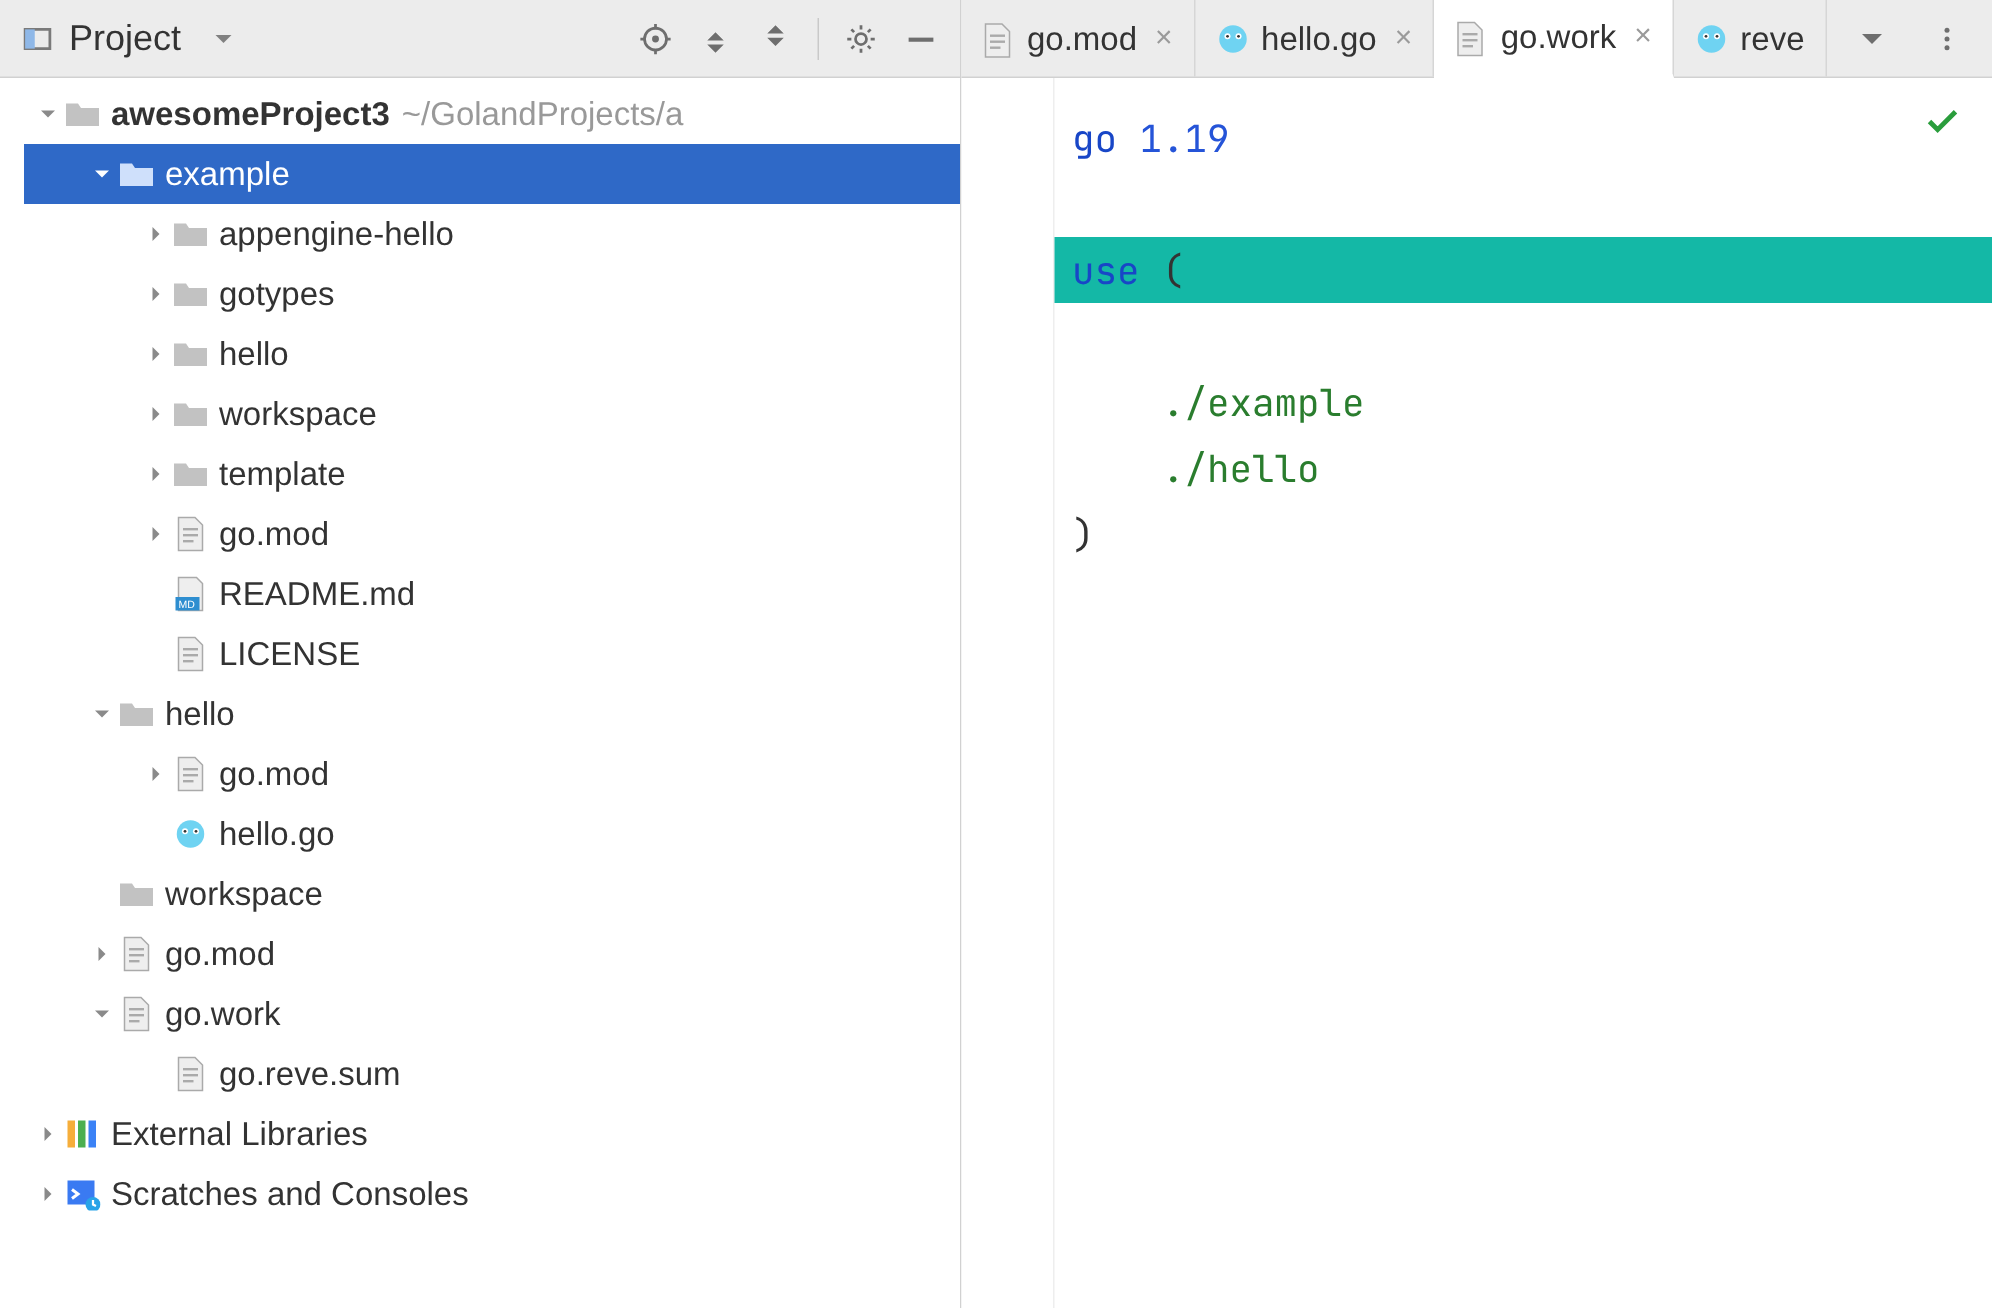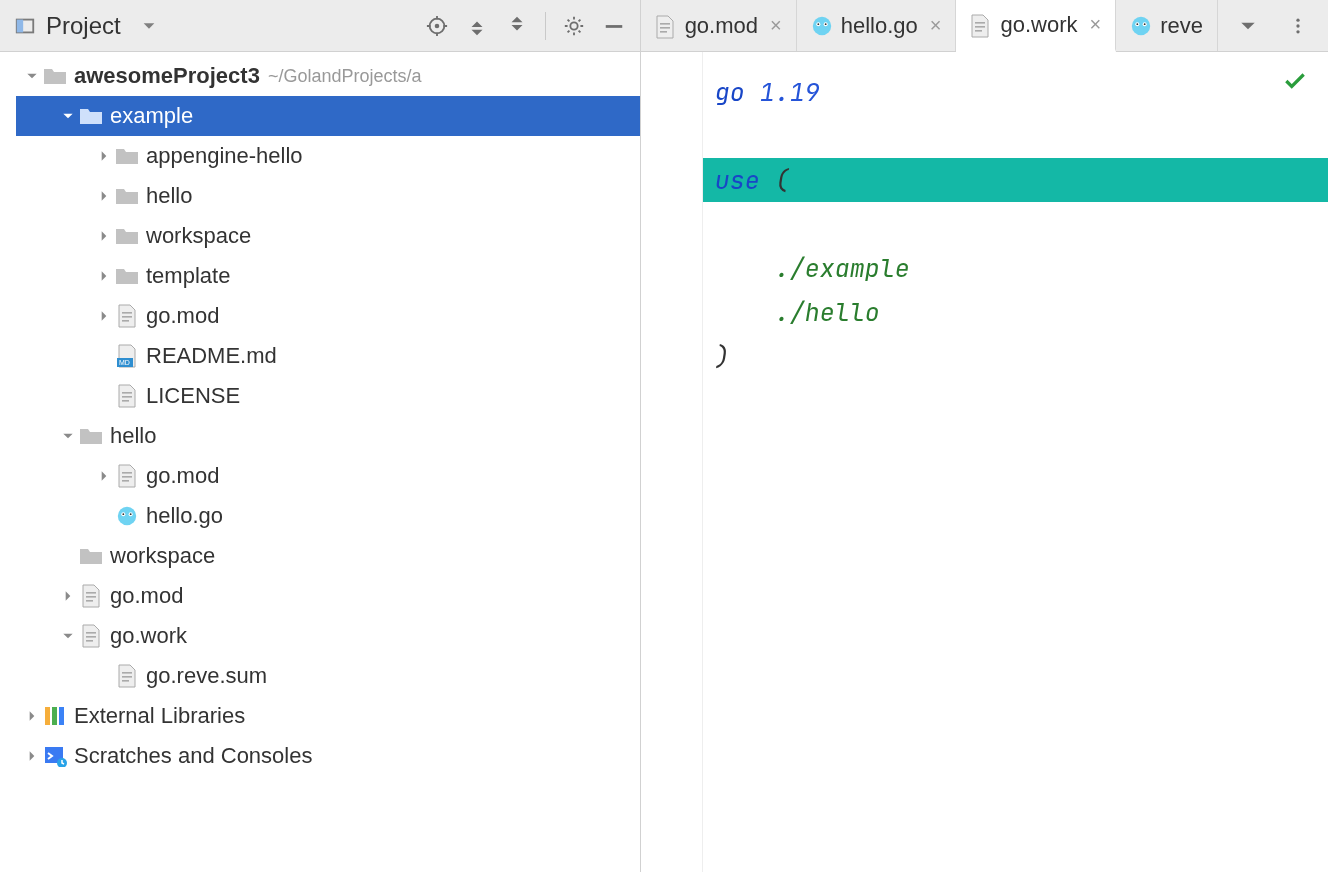--- a/index.html
+++ b/index.html
@@ -20,41 +20,41 @@
 
 .tree { flex:1; overflow:auto; padding-top:4px;padding-left:16px;}
 .row { display:flex; align-items:center; height:40px; white-space:nowrap; }
 .row.selected { background:#2f69c7; color:#fff;}
 .row.selected .folder { fill:#cfe0fb;}
 .row .arrow { width:20px; display:inline-flex; justify-content:center; color:#8a8a8a;}
 .row.selected .arrow { color:#fff;}
 .row .ic { width:26px; display:inline-flex; justify-content:center; margin-right:6px;}
 .lbl { font-size:22px;}
 .lbl.bold { font-weight:700;}
-.lbl.dim { color:#999; margin-left:8px; font-size:18px;text-align:right;}
+.lbl.dim { color:#999; margin-left:8px; font-size:22px;text-align:right;}
 .indent { display:inline-block;}
 
 
 .folder { fill:#c2c2c2;}
 .gopher { fill:#6fd3f2;}
 .md-badge { fill:#2e8ed0;}
 .extlib rect{fill:#f6ae3b;} .extlib .b{fill:#4caf50;} .extlib .c{fill:#3b82f6;}
 
 
 .editor { flex:1; display:flex; flex-direction:column;}
 .tabbar { height:52px; background:#ececec; border-bottom:1px solid #d1d1d1; display:flex; align-items:stretch;}
 .tab { display:flex; align-items:center; gap:8px; padding:0 14px; border-right:1px solid #d6d6d6;}
 .tab.active { background:#fff; border-bottom:3px solid #fff; margin-bottom:-1px;}
 .tab .tab-label{ font-size:22px;}
 .tab .close{ color:#9a9a9a; font-size:20px; margin-left:4px;}
 .tabbar .tail { margin-left:auto; display:flex; align-items:center; gap:14px; padding:0 12px;}
 
 .code-area{ flex:1; display:flex; position:relative;}
 .gutter{ width:62px; background:#fff; border-right:1px solid #eee;}
-.code{ flex:1; font-family: "JetBrains Mono","Consolas",monospace; font-size:25px; line-height:44px; padding:18px 0 0 12px; white-space:pre;font-style:italic;}
+.code{ flex:1; font-family: "JetBrains Mono","Consolas",monospace; font-size:25px; line-height:44px; padding:18px 0 0 12px; white-space:pre;}
 .kw{ color:#1846c7;}
 .num{ color:#2554d8;}
 .pth{ color:#2a7d2e;}
 .line.hl{ background:#14b8a6; display:block; margin-left:-12px; padding-left:12px;}
 .status-check{ position:absolute; top:16px; right:20px; color:#2a9d3c;}
 .sm-ic{width:22px;height:22px;display:inline-flex;}
 
 
 svg{display:block;}
 </style>
@@ -149,20 +149,34 @@
               <svg width="14" height="14" viewBox="0 0 24 24">
                 <path d="M8 4l8 8-8 8" fill="currentColor"></path>
               </svg>
             </span>
             <span class="ic">
               <svg width="24" height="20" viewBox="0 0 24 20">
                 <path class="folder" d="M1 3h8l2 3h12v12H1z"></path>
               </svg>
             </span>
             <span class="lbl">appengine-hello</span>
+          </div>
+          <div class="row">
+            <span class="indent" style="width:78px"></span>
+            <span class="arrow">
+              <svg width="14" height="14" viewBox="0 0 24 24">
+                <path d="M8 4l8 8-8 8" fill="currentColor"></path>
+              </svg>
+            </span>
+            <span class="ic">
+              <svg width="24" height="20" viewBox="0 0 24 20">
+                <path class="folder" d="M1 3h8l2 3h12v12H1z"></path>
+              </svg>
+            </span>
+            <span class="lbl">gotypes</span>
           </div>
           <div class="row">
             <span class="indent" style="width:78px"></span>
             <span class="arrow">
               <svg width="14" height="14" viewBox="0 0 24 24">
                 <path d="M8 4l8 8-8 8" fill="currentColor"></path>
               </svg>
             </span>
             <span class="ic">
               <svg width="24" height="20" viewBox="0 0 24 20">

